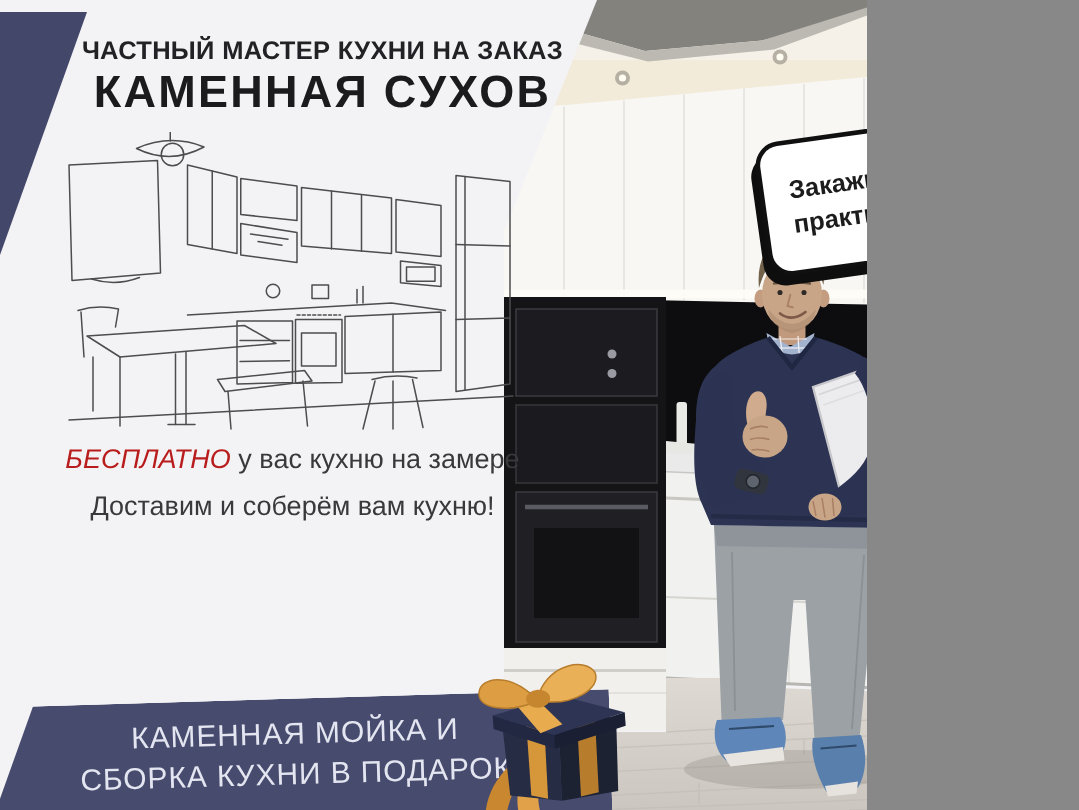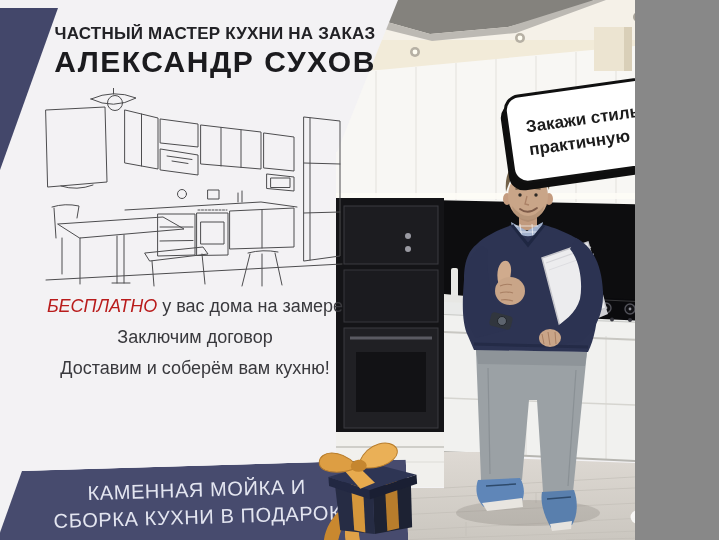--- a/index.html
+++ b/index.html
@@ -1,16 +1,16 @@
 <!DOCTYPE html>
 <html><head>
 <meta charset="utf-8">
 <style>
   html,body{margin:0;padding:0;background:#888;}
-  .poster{position:relative;width:635px;height:540px;overflow:hidden;
+  .poster{position:relative;width:578px;height:540px;overflow:hidden;
     background:#f3f2f4;font-family:"Liberation Sans","DejaVu Sans",sans-serif;}
 
   
   .corner-wedge{position:absolute;left:0;top:0;width:60px;height:172px;
     background:#43476a;clip-path:polygon(0 8px,58px 8px,0 170px);z-index:2;}
   .hdr{position:absolute;left:45px;top:24px;width:340px;text-align:center;z-index:3;}
   .hdr .tagline{font-size:17px;font-weight:700;color:#222226;letter-spacing:.2px;line-height:19px;}
   .hdr .name{font-size:30px;font-weight:800;color:#1b1b1e;letter-spacing:1.5px;line-height:34px;margin-top:2px;}
   .sketch{position:absolute;left:32px;top:88px;width:325px;height:202px;z-index:2;}
   .sketch svg{width:100%;height:100%;}
@@ -252,21 +252,21 @@
       </g>
 
       <polygon points="0,0 62,0 1,152 0,152" fill="#f3f2f4"></polygon>
     </svg>
   </div>
 
   <div class="corner-wedge"></div>
 
   <div class="hdr">
     <div class="tagline">ЧАСТНЫЙ МАСТЕР КУХНИ НА ЗАКАЗ</div>
-    <div class="name">АЛЕКСАНДР СУХОВ</div>
+    <div class="name">КАМЕННАЯ СУХОВ</div>
   </div>
 
   <div class="sketch">
     <svg viewBox="0 0 650 404" fill="none" stroke="#4d4d4f" stroke-width="2" stroke-linecap="round" stroke-linejoin="round">
 
       <g>
         <line x1="163" y1="0" x2="163" y2="12"></line>
         <path d="M118,22 Q163,2 208,20 Q163,44 118,22 Z"></path>
         <circle cx="166" cy="30" r="15"></circle>
       </g>
@@ -327,22 +327,21 @@
         <path d="M432,330 Q462,322 492,328"></path>
         <line x1="436" y1="332" x2="420" y2="396"></line>
           <line x1="486" y1="330" x2="500" y2="394"></line>
         <line x1="460" y1="332" x2="460" y2="396"></line>
       </g>
       <path d="M28,384 L620,352"></path>
     </svg>
   </div>
 
   <div class="services">
-    <div class="svc"><span class="accent">БЕСПЛАТНО</span><span> у вас дома на замере</span></div>
-    <div class="svc">Заключим договор</div>
+    <div class="svc"><span class="accent">БЕСПЛАТНО</span><span> у вас кухню на замере</span></div>
     <div class="svc">Доставим и соберём вам кухню!</div>
   </div>
 
   <div class="banner">
     <div class="banner-text">
       <div>КАМЕННАЯ МОЙКА И</div>
       <div>СБОРКА КУХНИ В ПОДАРОК</div>
     </div>
   </div>
 

